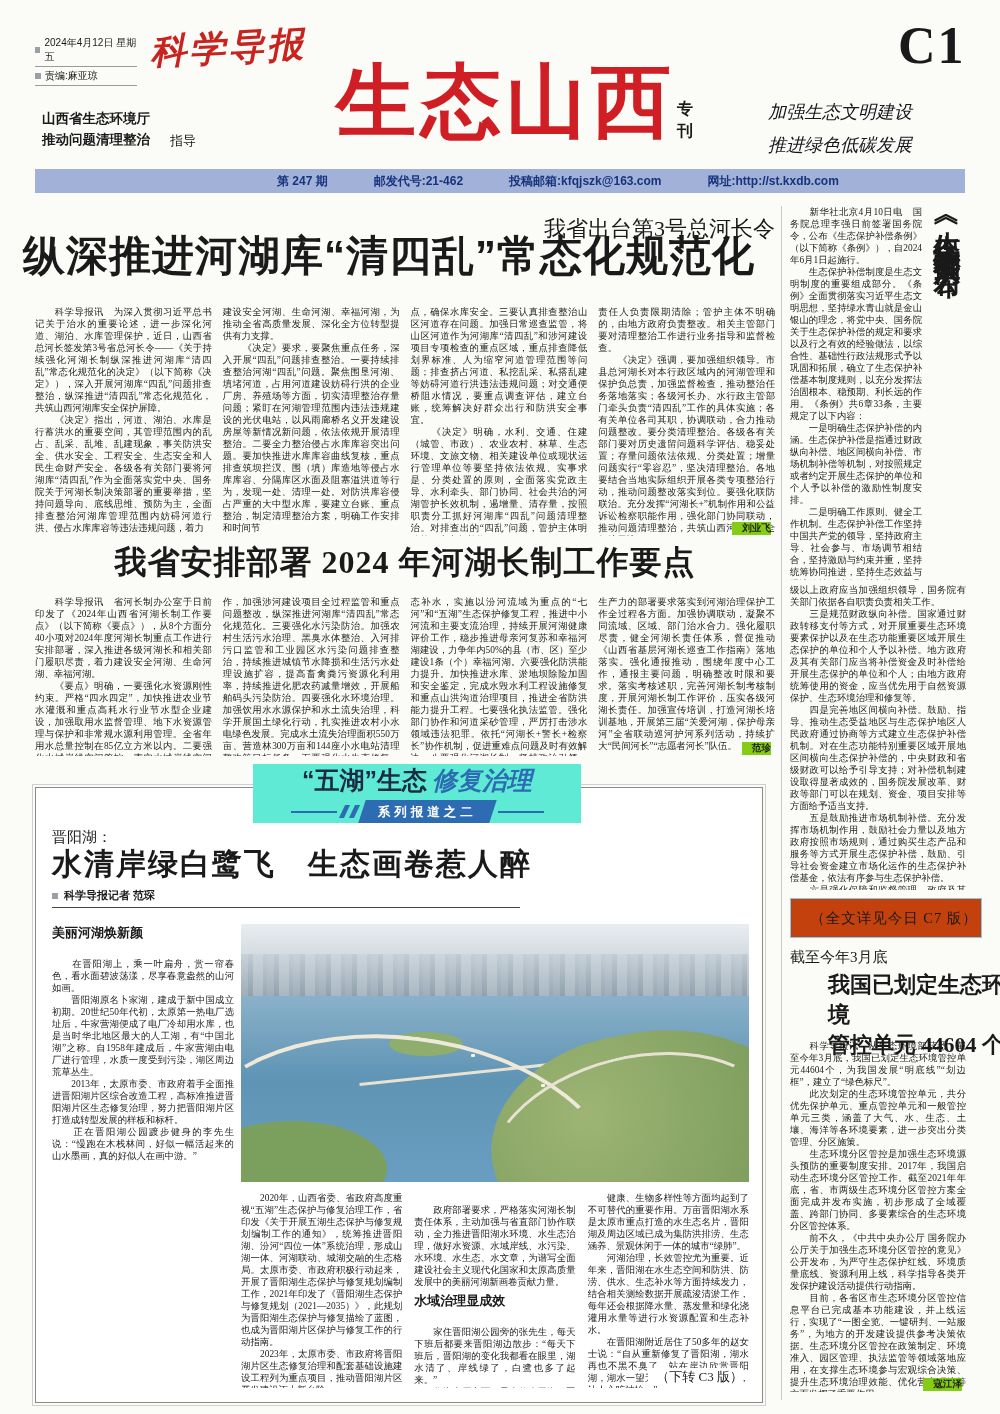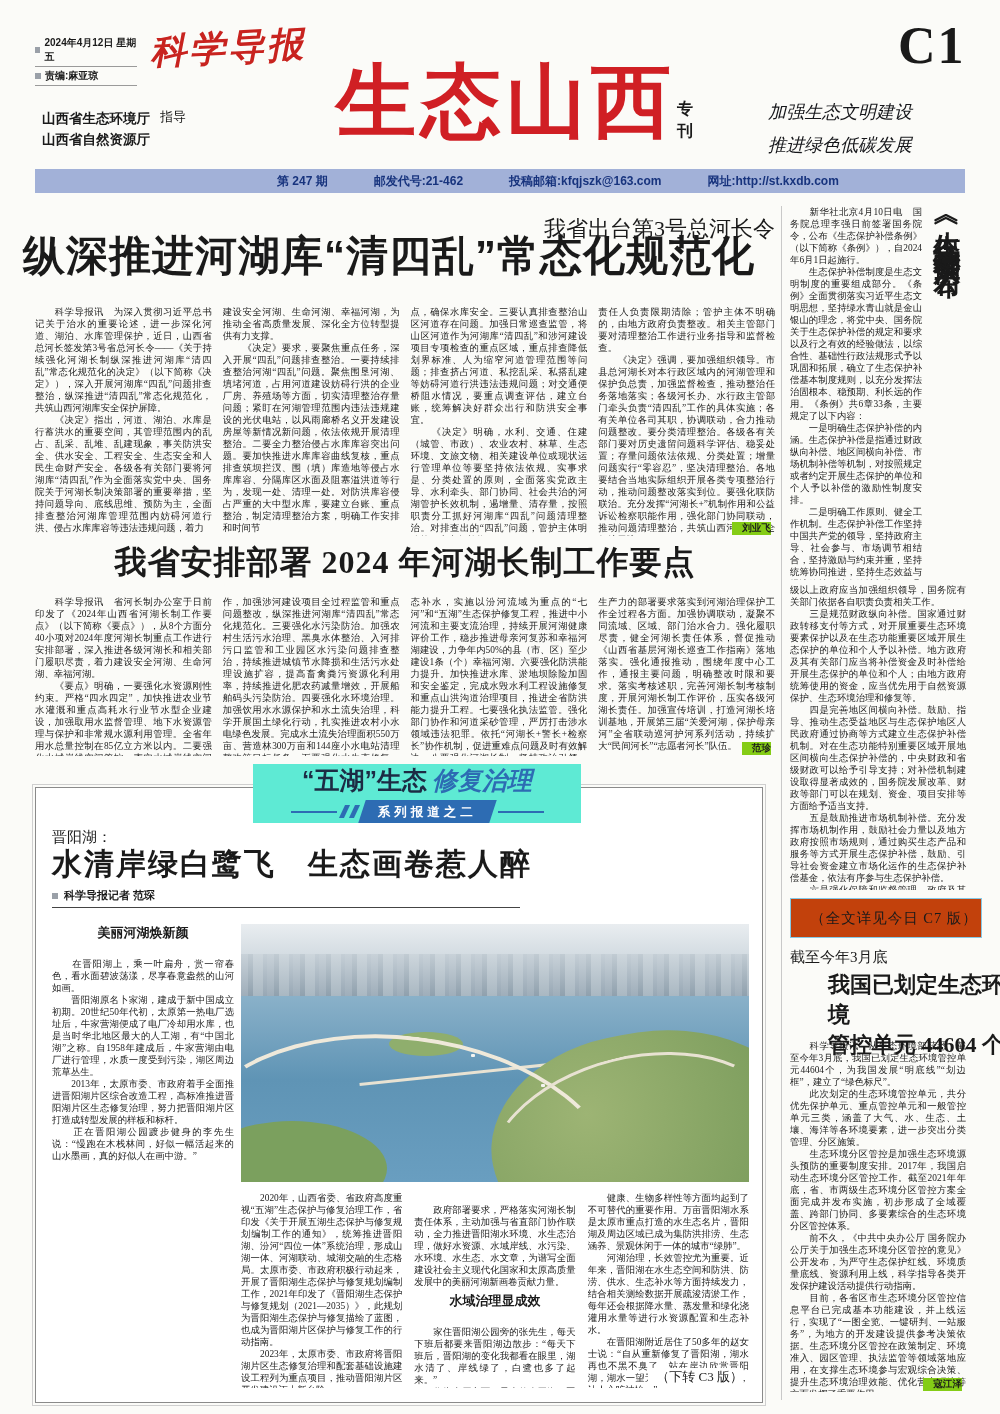--- a/index.html
+++ b/index.html
@@ -1,26 +1,26 @@
 <!DOCTYPE html>
 <html><head>
 <meta charset="utf-8">
 <style>
   html,body{margin:0;padding:0;}
   body{width:1000px;height:1414px;background:#fbfbf8;font-family:"Liberation Serif","DejaVu Serif",serif;color:#1a1a1a;position:relative;overflow:hidden;}
   .abs{position:absolute;}
   .sans{font-family:"Liberation Sans","DejaVu Sans",sans-serif;}
   .col-text{font-size:9.4px;line-height:12px;text-align:justify;white-space:pre-line;overflow:hidden;}
   
-  .date-block{left:35px;top:34px;width:102px;font-size:10px;font-weight:bold;}
+  .date-block{left:35px;top:34px;width:102px;font-size:10px;font-weight:normal;}
   .date-row{display:flex;align-items:center;gap:4px;border-bottom:1px solid #9a9a9a;padding:2px 0;}
   .sq{display:inline-block;width:6px;height:6px;background:#9aa0a8;}
   .brand-script{left:150px;top:24px;color:#c8231f;font-size:36px;font-weight:bold;font-style:italic;letter-spacing:3px;transform:rotate(-3deg);}
   .c1{left:898px;top:16px;font-size:52px;font-weight:700;letter-spacing:2px;}
-  .guidance{left:42px;top:108px;display:flex;align-items:flex-start;gap:10px;}
+  .guidance{left:42px;top:108px;display:flex;align-items:flex-end;gap:20px;}
   .guidance .orgs{font-size:13.5px;font-weight:bold;line-height:21px;}
   .guidance .glabel{font-size:13px;}
   .masthead{left:336px;top:62px;font-size:80px;font-weight:900;color:#d01f24;letter-spacing:5px;line-height:1;}
   .zhuankan{left:676px;top:98px;font-size:16px;font-weight:bold;line-height:22px;width:18px;text-align:center;}
   .slogan{left:768px;top:96px;font-size:18px;line-height:33px;font-style:italic;color:#15161a;}
   .infobar{left:35px;top:169px;width:930px;height:24px;background:#a2b1d8;color:#17337d;font-weight:bold;font-size:12px;display:flex;align-items:center;box-sizing:border-box;padding-left:242px;gap:46px;}
   .vdivider{left:781px;top:206px;width:1px;height:1194px;background:#c9c9c9;}
   
   .kicker1{left:35px;top:214px;width:740px;text-align:right;font-size:22px;}
   .headline1{left:19px;top:231px;width:740px;text-align:center;font-size:42px;font-weight:900;letter-spacing:1px;line-height:1.2;}
@@ -44,21 +44,21 @@
   .badge-l1 .p2{color:#2d6cb3;font-style:italic;margin-left:5px;}
   .badge-l2{margin-top:3px;display:flex;align-items:center;justify-content:center;gap:5px;}
   .bline{width:46px;height:2px;background:#2d6cb3;}
   .slash{width:5px;height:13px;background:#2d6cb3;transform:skewX(-25deg);}
   .plate{background:#2d6cb3;transform:skewX(-18deg);padding:2px 16px;}
   .plate span{display:inline-block;transform:skewX(18deg);color:#fff;font-size:12.5px;letter-spacing:4px;font-weight:bold;}
   .kicker3{left:16px;top:40px;font-size:15px;}
   .headline3{left:16px;top:56px;font-size:30px;font-weight:900;letter-spacing:2px;}
   .byline3{left:16px;top:100px;width:468px;border-bottom:1.5px solid #444;padding-bottom:4px;font-size:11px;font-weight:bold;display:flex;align-items:center;gap:6px;font-family:"Liberation Sans","DejaVu Sans",sans-serif;}
   .jcol1{left:16px;top:120px;width:182px;height:480px;}
-  .jsub{font-size:13px;font-weight:bold;text-align:center;margin:7px 0;white-space:normal;}
+  .jsub{font-size:13px;font-weight:bold;text-align:left;margin:7px 0;white-space:normal;}
   .jphoto{left:205px;top:136px;width:508px;height:258px;overflow:hidden;background:#6b9cbc;}
   .jsubcols{left:205px;top:404px;width:508px;height:196px;display:flex;gap:12px;}
   .jcont{position:absolute;right:6px;bottom:2px;background:#fff;font-size:13px;padding-left:8px;}
   
   .ph-sky{position:absolute;left:0;right:0;top:0;height:42px;background:linear-gradient(#e9edf0,#ccd6dd);}
   .ph-city{position:absolute;left:0;right:0;top:30px;height:46px;background:repeating-linear-gradient(90deg,#97a7b4 0 7px,#8698a6 7px 12px,#a3b2bd 12px 22px,#8fa0ae 22px 26px);}
   .ph-haze{position:absolute;left:0;right:0;top:30px;height:50px;background:linear-gradient(rgba(233,238,241,.6),rgba(233,238,241,0));}
   .ph-water{position:absolute;left:0;right:0;top:72px;bottom:0;background:linear-gradient(180deg,#8ab1c9,#5f94b5 45%,#699ec0);}
   .ph-island{position:absolute;left:148px;top:108px;width:74px;height:24px;background:#8fae6d;border-radius:50%;}
   .ph-land-left{position:absolute;left:-44px;bottom:-34px;width:190px;height:95px;background:#7ba05e;border-radius:50%;}
@@ -84,21 +84,21 @@
   <div class="date-row">
     <span class="sq"></span>
     <span>责编:麻亚琼</span>
   </div>
 </div>
 <div class="abs brand-script">科学导报</div>
 <div class="abs c1">C1</div>
 <div class="abs guidance">
   <div class="orgs">
     <div>山西省生态环境厅</div>
-    <div>山西省自然资源厅</div>
+    <div>推动问题清理整治</div>
   </div>
   <div class="glabel">指导</div>
 </div>
 <div class="abs masthead">生态山西</div>
 <div class="abs zhuankan">
   <div>专</div>
   <div>刊</div>
 </div>
 <div class="abs slogan">
   <div>加强生态文明建设</div>

